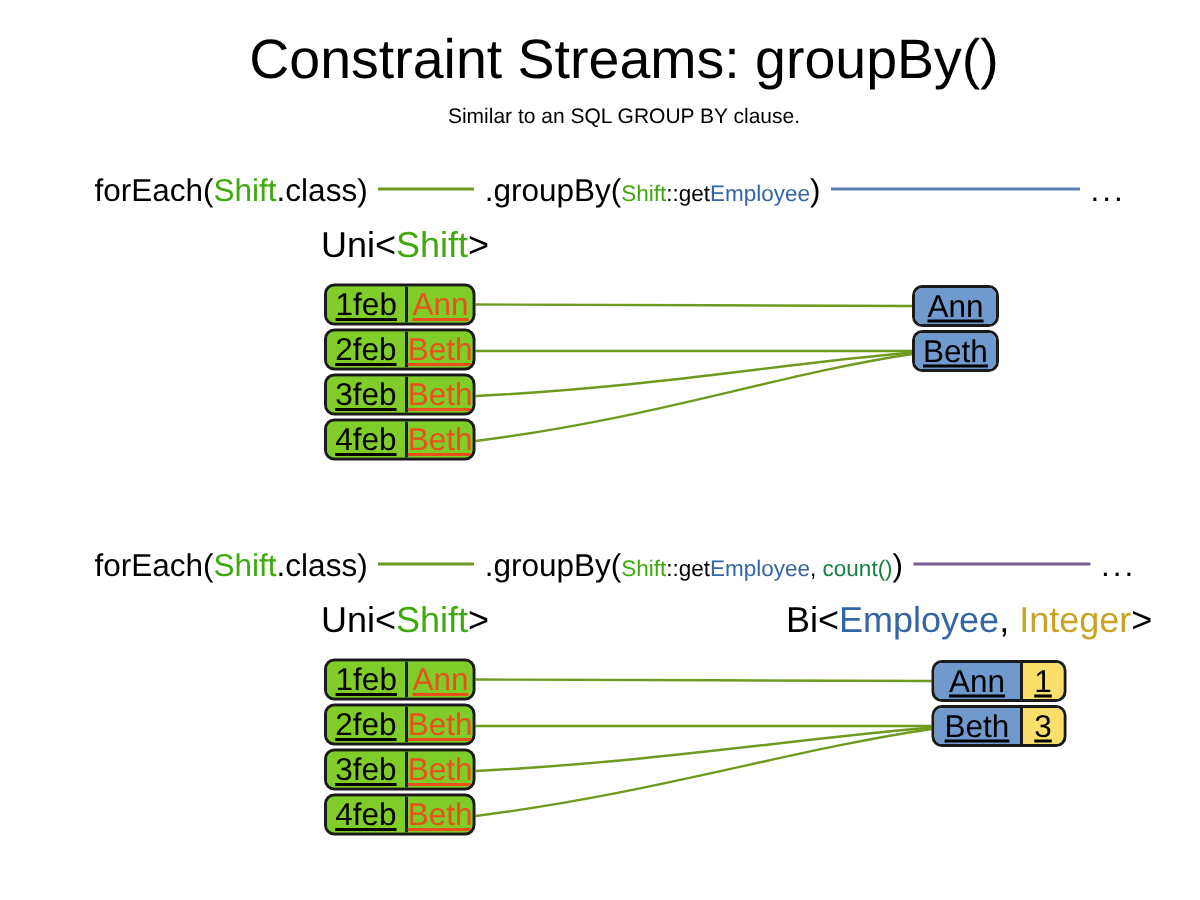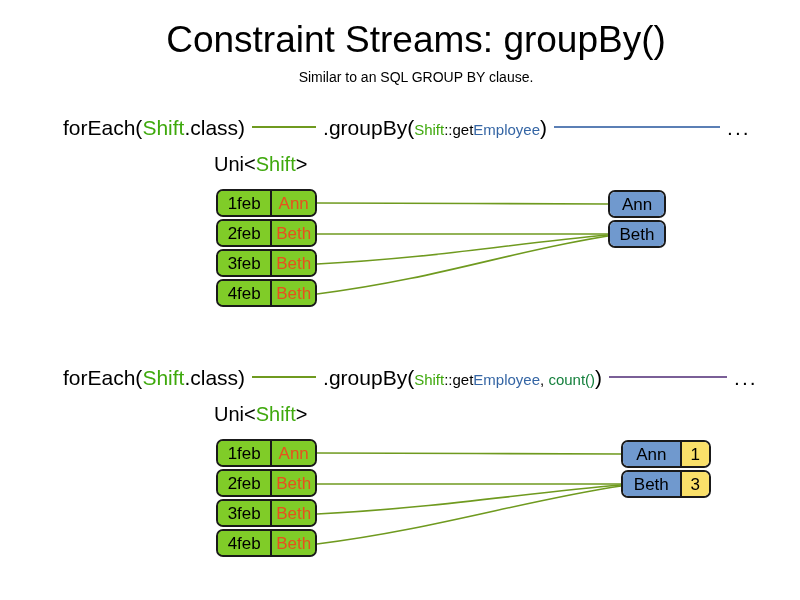--- a/index.html
+++ b/index.html
@@ -72,21 +72,21 @@
     margin: 0 7px 4px 7px;
   }
   .rule-green  { border-top-color: #6f9a1f; }
   .rule-blue   { border-top-color: #5b7fb5; }
   .rule-purple { border-top-color: #7a5f97; }
   .dots { letter-spacing: 2px; }
 
   
   .typelabel {
     position: absolute;
-    font-size: 20px;
+    font-size: 24px;
     line-height: 24px;
     white-space: nowrap;
     color: #000;
   }
 
   
   .box {
     position: absolute;
     box-sizing: border-box;
     display: flex;
@@ -94,23 +94,24 @@
     border: 2px solid #1a1a1a;
     border-radius: 7px;
     overflow: hidden;
     background: #fff;
   }
   .cell {
     box-sizing: border-box;
     display: flex;
     align-items: center;
     justify-content: center;
-    font-size: 17px;
+    font-size: 21px;
     line-height: 21px;
     white-space: nowrap;
+    text-decoration: underline;
   }
   .cell + .cell { border-left: 2px solid #1a1a1a; }
 
   .box-shift { background: #80CC28; }
   .box-shift .cell { background: #80CC28; }
   .cell-date { color: #000; width: 54px; }
   .cell-name { color: #E8501E; width: 46px; }
 
   .box-emp { background: #7099CE; }
   .box-emp .cell { background: #7099CE; color: #000; }
@@ -186,20 +187,23 @@
   </div>
 
   <div class="codeline" style="top:364px;">
     <span class="seg">forEach(</span><span class="seg cls-shift">Shift</span><span class="seg">.class)</span><span class="rule rule-green" style="width:64px;"></span><span class="seg">.groupBy(</span><span class="seg small-ref cls-shift">Shift</span><span class="seg small-ref">::get</span><span class="seg small-ref cls-emp">Employee</span><span class="seg small-ref">, </span><span class="seg small-ref cls-count">count()</span><span class="seg">)</span><span class="rule rule-purple" style="width:118px;"></span><span class="seg dots">...</span>
   </div>
 
   <div class="typelabel" style="left:198px; top:402px;">
     <span>Uni&lt;</span><span class="cls-shift">Shift</span><span>&gt;</span>
   </div>
 
+  <div class="typelabel" style="left:508px; top:402px;">
+    <span>Bi&lt;</span><span class="cls-emp">Employee</span><span>, </span><span class="cls-int">Integer</span><span>&gt;</span>
+  </div>
 
   <div class="box box-shift" style="left:200px; top:439px; width:101px; height:28px;">
     <div class="cell cell-date">1feb</div>
     <div class="cell cell-name">Ann</div>
   </div>
   <div class="box box-shift" style="left:200px; top:469px; width:101px; height:28px;">
     <div class="cell cell-date">2feb</div>
     <div class="cell cell-name">Beth</div>
   </div>
   <div class="box box-shift" style="left:200px; top:499px; width:101px; height:28px;">

